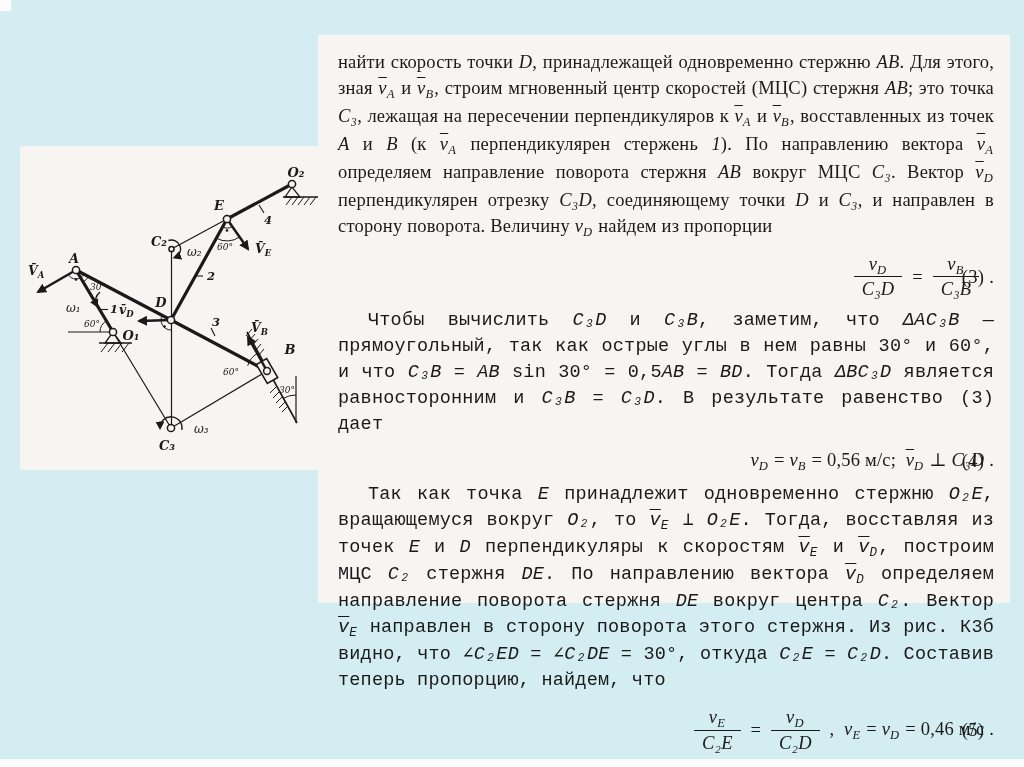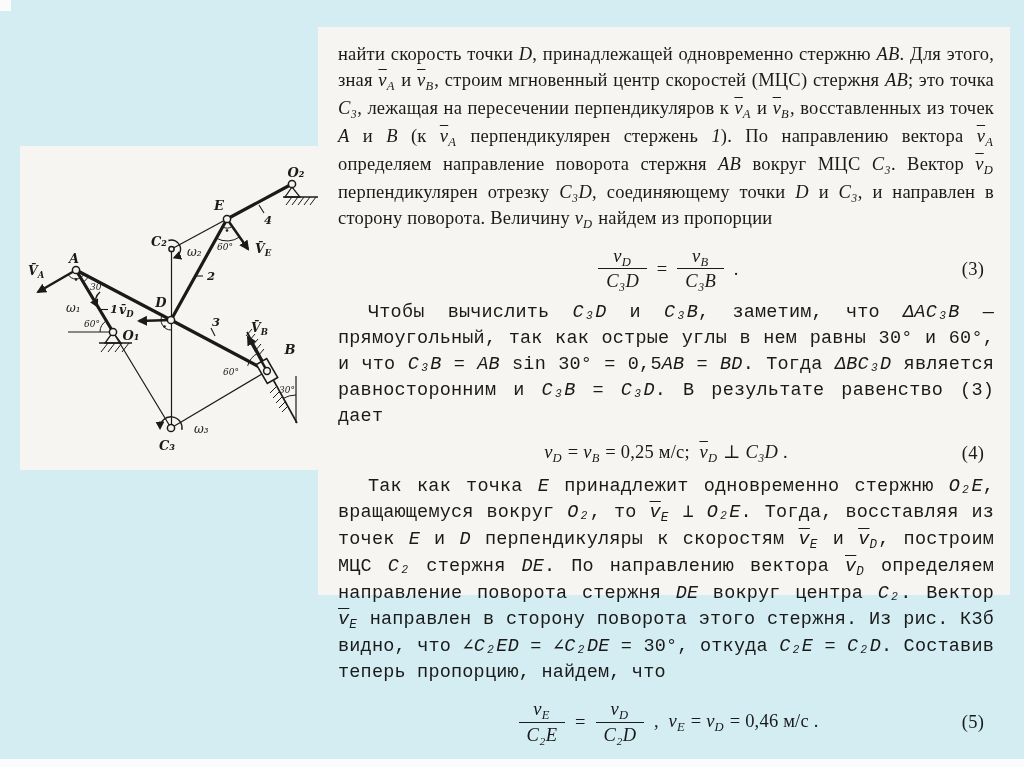--- a/index.html
+++ b/index.html
@@ -14,33 +14,33 @@
     font-family:"Liberation Serif","DejaVu Serif",serif;
     color:var(--ink);
   }
   .slide{position:absolute;left:0;top:0;width:1024px;height:759px;background:var(--bg);}
   .corner-square{position:absolute;left:0;top:0;width:11px;height:11px;background:#fbfbfb;}
   .diagram-panel{
     position:absolute;left:20px;top:146px;width:302px;height:324px;
     background:var(--panel);
   }
   .text-panel{
-    position:absolute;left:318px;top:27px;width:692px;height:568px;
+    position:absolute;left:318px;top:35px;width:692px;height:568px;
     background:var(--panel);
     box-sizing:border-box;
     padding:14px 16px 0 20px;
     font-size:18.5px;line-height:26px;
     letter-spacing:0.2px;
   }
   .para{margin:0;text-align:justify;}
   .para.indent{text-indent:30px;font-family:Liberation Mono, monospace;}
   .r-m{font-style:italic;}
   .r-mb{font-style:italic;text-decoration:overline;}
   .r-ms{font-style:italic;font-size:68%;position:relative;top:0.3em;padding-right:1px;}
-  .eqrow{position:relative;display:flex;justify-content:center;align-items:center;}
+  .eqrow{position:relative;display:flex;justify-content:flex-end;align-items:center;}
   .eqrow.tall{margin:12px 0 8px;}
   .eqrow.short{margin:9px 0 7px;}
   .eqbody{display:inline-flex;align-items:center;white-space:pre;}
   .eqbody .frac{display:inline-block;text-align:center;vertical-align:middle;margin:0 5px;}
   .eqbody .fnum{display:block;padding:0 8px 1px;border-bottom:1.5px solid var(--ink);line-height:1.2;}
   .eqbody .fden{display:block;padding:1px 8px 0;line-height:1.2;}
   .eqnum{position:absolute;right:10px;top:50%;transform:translateY(-50%);}
   svg text{fill:var(--ink);font-family:"DejaVu Serif",serif;}
   .ptlabel{font-size:13px;font-style:italic;font-weight:bold;}
   .omlabel{font-size:12px;font-style:italic;}
@@ -184,21 +184,21 @@
     <p class="para"><span>найти скорость точки </span><span class="r-m">D</span><span>, принадлежащей одновременно стержню </span><span class="r-m">AB</span><span>. Для этого, зная </span><span class="r-mb">v</span><span class="r-ms">A</span><span> и </span><span class="r-mb">v</span><span class="r-ms">B</span><span>, строим мгновенный центр скоростей (МЦС) стержня </span><span class="r-m">AB</span><span>; это точка </span><span class="r-m">C₃</span><span>, лежащая на пересечении перпендикуляров к </span><span class="r-mb">v</span><span class="r-ms">A</span><span> и </span><span class="r-mb">v</span><span class="r-ms">B</span><span>, восставленных из точек </span><span class="r-m">A</span><span> и </span><span class="r-m">B</span><span> (к </span><span class="r-mb">v</span><span class="r-ms">A</span><span> перпендикулярен стержень </span><span class="r-m">1</span><span>). По направлению вектора </span><span class="r-mb">v</span><span class="r-ms">A</span><span> определяем направление поворота стержня </span><span class="r-m">AB</span><span> вокруг МЦС </span><span class="r-m">C₃</span><span>. Вектор </span><span class="r-mb">v</span><span class="r-ms">D</span><span> перпендикулярен отрезку </span><span class="r-m">C₃D</span><span>, соединяющему точки </span><span class="r-m">D</span><span> и </span><span class="r-m">C₃</span><span>, и направлен в сторону поворота. Величину </span><span class="r-m">v</span><span class="r-ms">D</span><span> найдем из пропорции</span></p>
 
     <div class="eqrow tall">
       <span class="eqbody"><span class="frac"><span class="fnum"><span class="r-m">v</span><span class="r-ms">D</span></span><span class="fden"><span class="r-m">C₃D</span></span></span><span><span> = </span></span><span class="frac"><span class="fnum"><span class="r-m">v</span><span class="r-ms">B</span></span><span class="fden"><span class="r-m">C₃B</span></span></span><span><span> .</span></span></span>
       <span class="eqnum">(3)</span>
     </div>
 
     <p class="para indent"><span>Чтобы вычислить </span><span class="r-m">C₃D</span><span> и </span><span class="r-m">C₃B</span><span>, заметим, что </span><span class="r-m">ΔAC₃B</span><span> — прямоугольный, так как острые углы в нем равны 30° и 60°, и что </span><span class="r-m">C₃B</span><span> = </span><span class="r-m">AB</span><span> sin 30° = 0,5</span><span class="r-m">AB</span><span> = </span><span class="r-m">BD</span><span>. Тогда </span><span class="r-m">ΔBC₃D</span><span> является равносторонним и </span><span class="r-m">C₃B</span><span> = </span><span class="r-m">C₃D</span><span>. В результате равенство (3) дает</span></p>
 
     <div class="eqrow short">
-      <span class="eqbody"><span><span class="r-m">v</span><span class="r-ms">D</span><span> = </span><span class="r-m">v</span><span class="r-ms">B</span><span> = 0,25 м/с; </span><span>&nbsp;</span><span class="r-mb">v</span><span class="r-ms">D</span><span> ⊥ </span><span class="r-m">C₃D</span><span> .</span></span></span>
+      <span class="eqbody"><span><span class="r-m">v</span><span class="r-ms">D</span><span> = </span><span class="r-m">v</span><span class="r-ms">B</span><span> = 0,56 м/с; </span><span>&nbsp;</span><span class="r-mb">v</span><span class="r-ms">D</span><span> ⊥ </span><span class="r-m">C₃D</span><span> .</span></span></span>
       <span class="eqnum">(4)</span>
     </div>
 
     <p class="para indent"><span>Так как точка </span><span class="r-m">E</span><span> принадлежит одновременно стержню </span><span class="r-m">O₂E</span><span>, вращающемуся вокруг </span><span class="r-m">O₂</span><span>, то </span><span class="r-mb">v</span><span class="r-ms">E</span><span> ⊥ </span><span class="r-m">O₂E</span><span>. Тогда, восставляя из точек </span><span class="r-m">E</span><span> и </span><span class="r-m">D</span><span> перпендикуляры к скоростям </span><span class="r-mb">v</span><span class="r-ms">E</span><span> и </span><span class="r-mb">v</span><span class="r-ms">D</span><span>, построим МЦС </span><span class="r-m">C₂</span><span> стержня </span><span class="r-m">DE</span><span>. По направлению вектора </span><span class="r-mb">v</span><span class="r-ms">D</span><span> определяем направление поворота стержня </span><span class="r-m">DE</span><span> вокруг центра </span><span class="r-m">C₂</span><span>. Вектор </span><span class="r-mb">v</span><span class="r-ms">E</span><span> направлен в сторону поворота этого стержня. Из рис. К3б видно, что </span><span class="r-m">∠C₂ED</span><span> = </span><span class="r-m">∠C₂DE</span><span> = 30°, откуда </span><span class="r-m">C₂E</span><span> = </span><span class="r-m">C₂D</span><span>. Составив теперь пропорцию, найдем, что</span></p>
 
     <div class="eqrow tall">
       <span class="eqbody"><span class="frac"><span class="fnum"><span class="r-m">v</span><span class="r-ms">E</span></span><span class="fden"><span class="r-m">C₂E</span></span></span><span><span> = </span></span><span class="frac"><span class="fnum"><span class="r-m">v</span><span class="r-ms">D</span></span><span class="fden"><span class="r-m">C₂D</span></span></span><span><span> ,&nbsp; </span><span class="r-m">v</span><span class="r-ms">E</span><span> = </span><span class="r-m">v</span><span class="r-ms">D</span><span> = 0,46 м/с .</span></span></span>
       <span class="eqnum">(5)</span>
     </div>
   </div>

